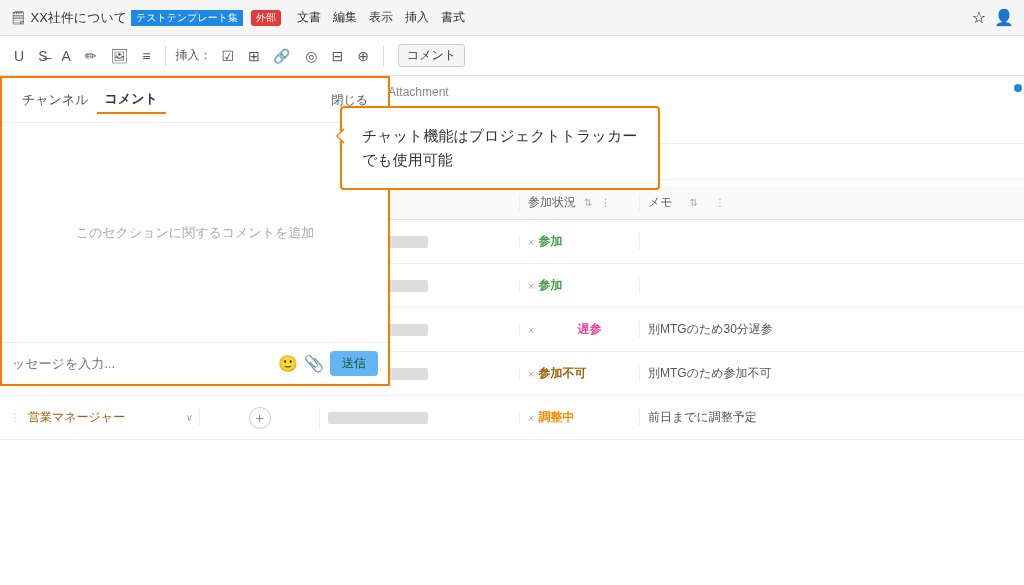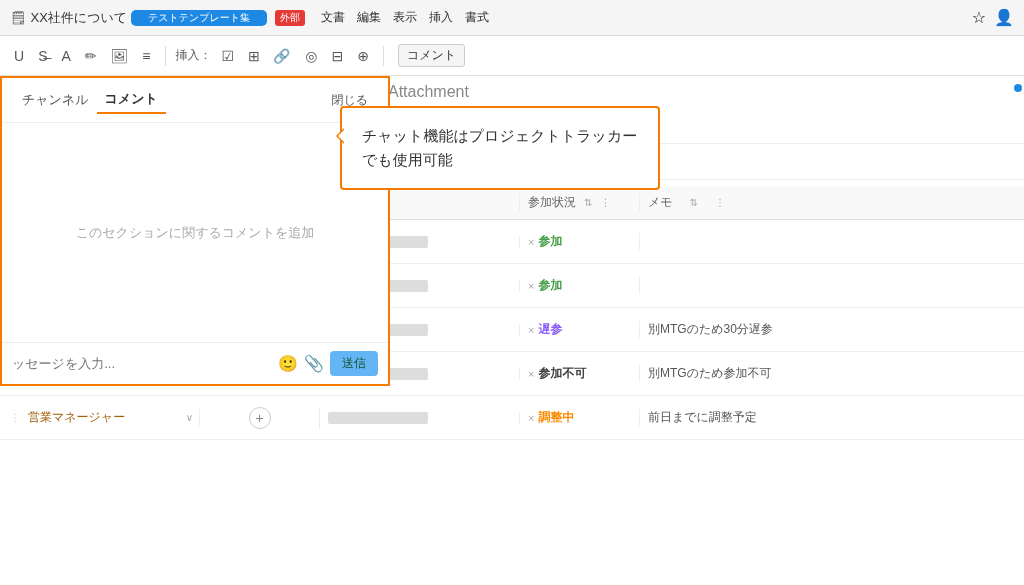--- a/index.html
+++ b/index.html
@@ -34,22 +34,22 @@
       color: white;
       font-size: 10px;
       padding: 1px 5px;
       border-radius: 3px;
       margin-left: 4px;
     }
     .badge-blue {
       background: #1e88e5;
       color: white;
       font-size: 10px;
-      padding: 1px 17px;
-      border-radius: 5px;
+      padding: 1px 5px;
+      border-radius: 0;
     }
     .menu-items {
       display: flex;
       gap: 12px;
       font-size: 12px;
       color: #333;
       margin-left: 8px;
       text-align: center;
     }
     .top-right-icons {
@@ -274,21 +274,21 @@
       cursor: pointer;
     }
     .attachment-header {
       display: flex;
       align-items: center;
       height: 32px;
       padding: 0 8px;
       gap: 8px;
     }
     .attachment-header-label {
-      font-size: 16px;
+      font-size: 12px;
       color: #888;
     }
     .blue-dot {
       width: 8px;
       height: 8px;
       border-radius: 50%;
       background: #1e88e5;
       position: absolute;
       right: 2px;
       top: 8px;
@@ -437,26 +437,27 @@
     .x-icon {
       color: #aaa;
       font-size: 11px;
     }
     .status-attending {
       color: #43a047;
       font-weight: 600;
       font-size: 12px;
     }
     .status-late {
-      color: #8b5cf6;
+      color: #ec4899;
       font-weight: 600;
       font-size: 12px;
+      margin-left: 39px;
     }
     .status-absent {
-      color: #404040;
+      color: #a16207;
       font-weight: 600;
       font-size: 12px;
     }
     .status-adjusting {
       color: #fb8c00;
       font-weight: 600;
       font-size: 12px;
     }
     .avatar-placeholder {
       width: 28px;

